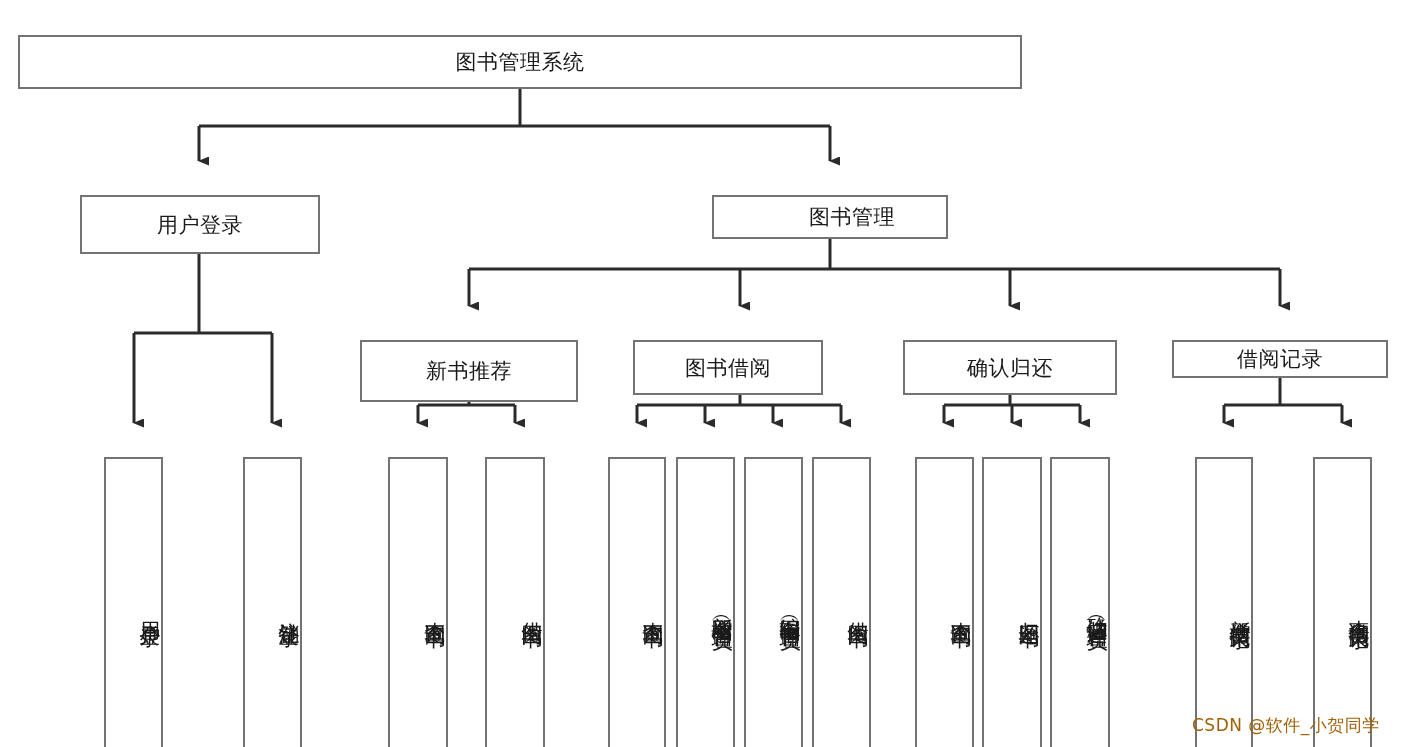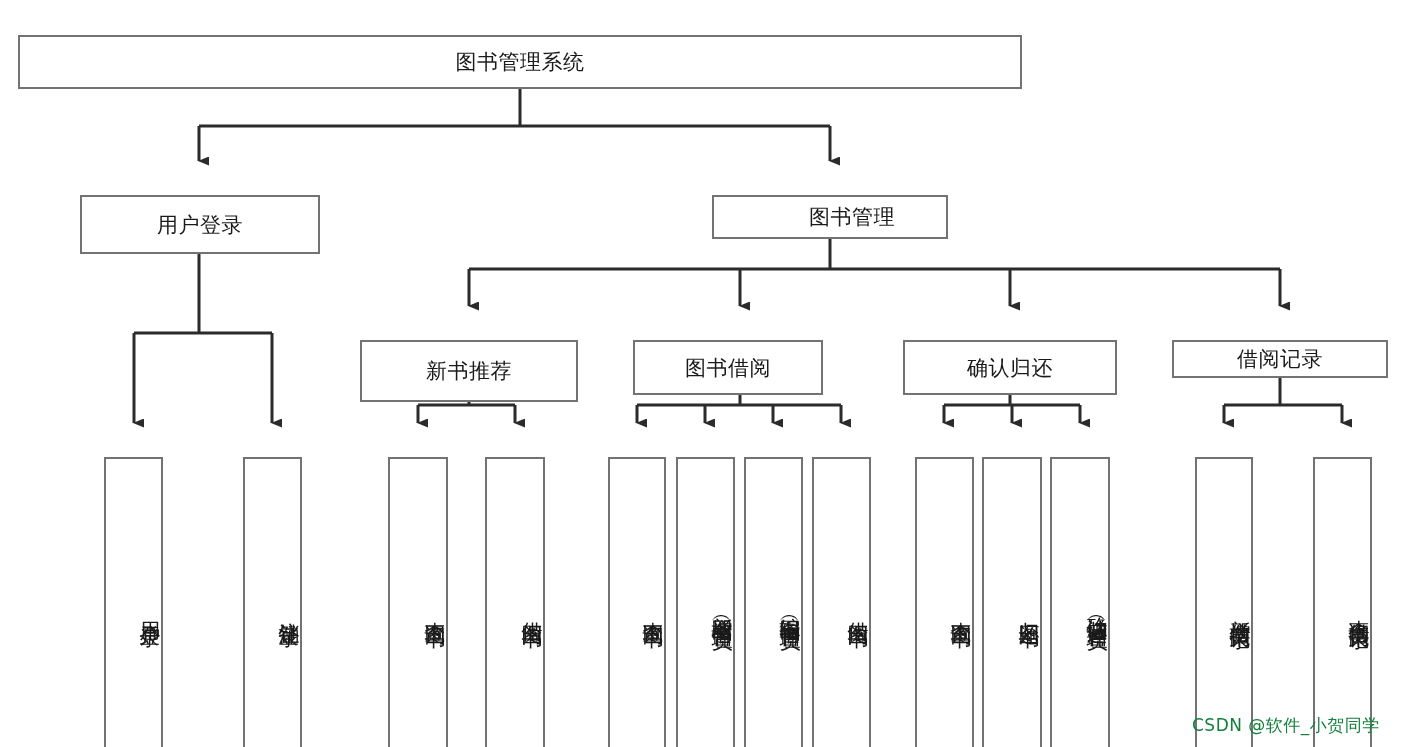--- a/index.html
+++ b/index.html
@@ -52,21 +52,21 @@
   }
   .node.vert .vlabel {
     writing-mode: vertical-rl;
     text-orientation: upright;
     display: block;
     white-space: nowrap;
   }
   .watermark {
     position: absolute;
     font-size: 17px;
-    color: #15803d;
+    color: #a16207;
     white-space: nowrap;
     letter-spacing: 0.5px;
   }
 </style>
 </head>
 <body>
 
 <div id="canvas">
 
   <svg class="edges" viewBox="0 0 1405 747">

